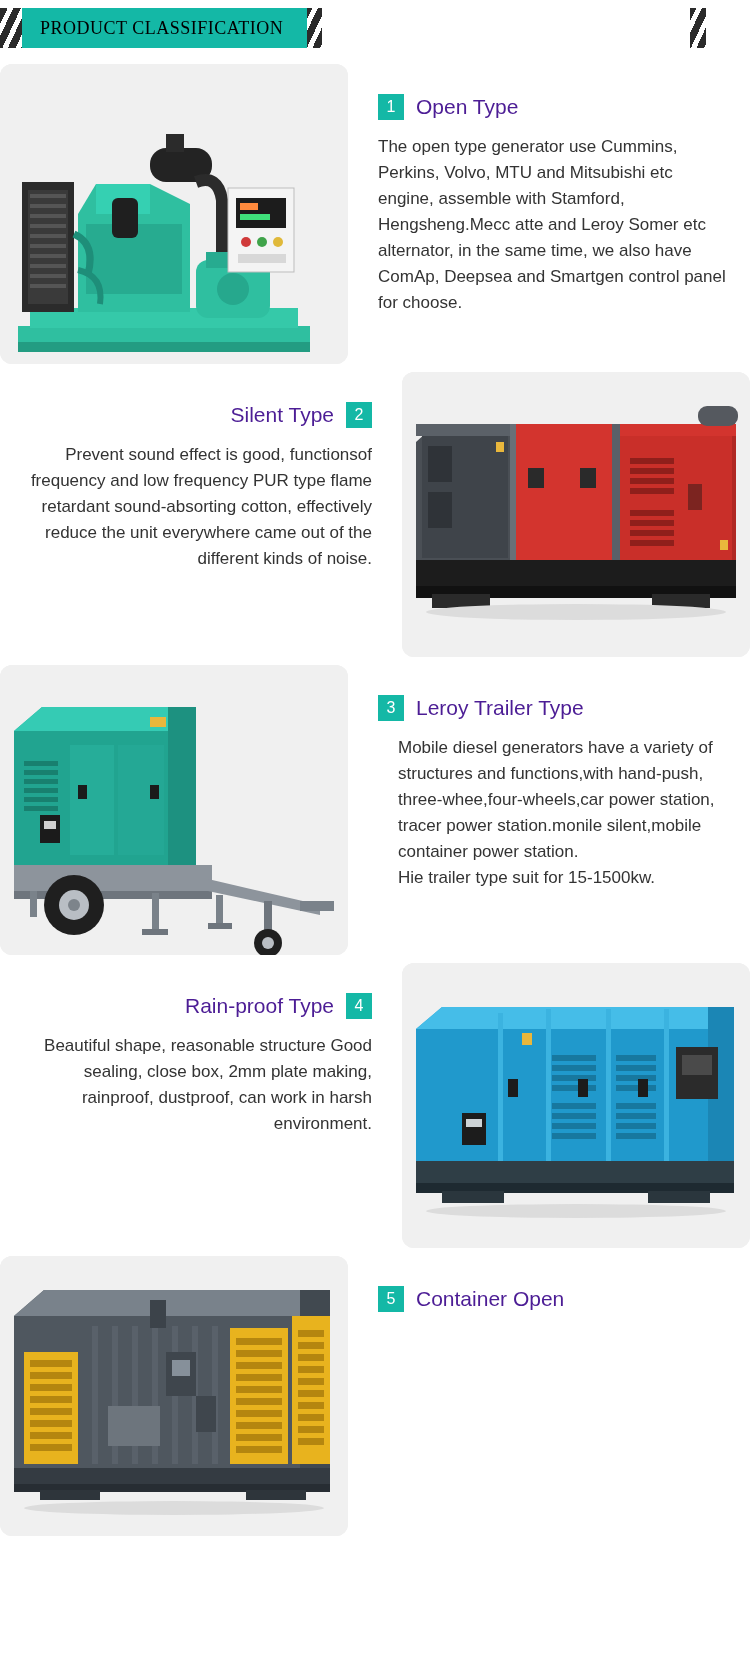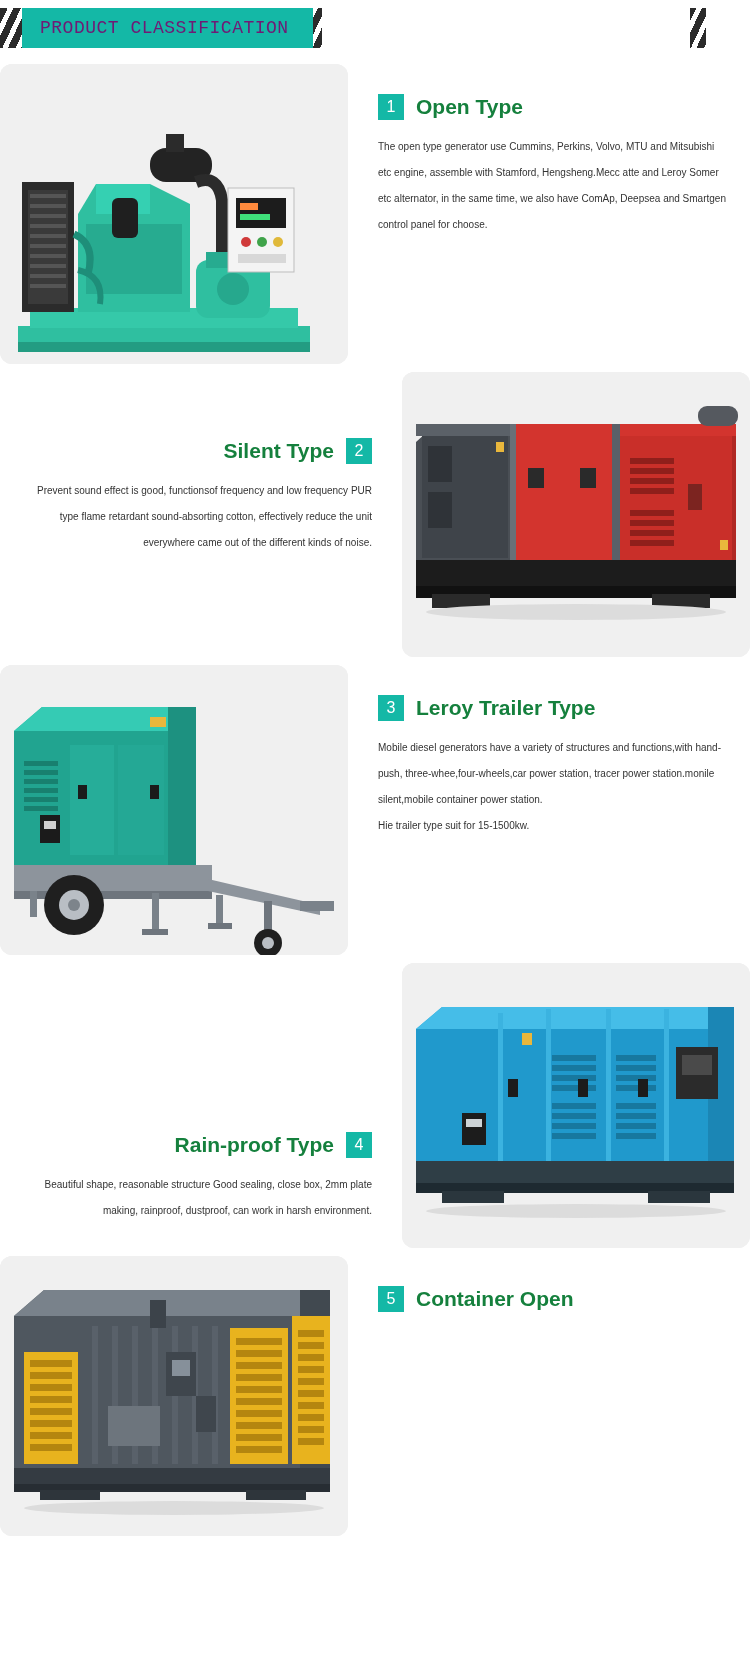--- a/index.html
+++ b/index.html
@@ -35,24 +35,24 @@
     position: absolute;
     left: 22px; top: 8px;
     height: 40px;
     background: #14b8a6;
     padding: 0 24px 0 18px;
     display: flex;
     align-items: center;
     z-index: 3;
   }
   .banner-teal span {
-    color: #701a75;
+    color: #000000;
     font-size: 18px;
     letter-spacing: .5px;
-    font-family: Liberation Mono, monospace;
+    font-family: Liberation Serif, serif;
   }
   .banner-mask-right {
     position: absolute;
     right: 0; top: 8px;
     width: 44px; height: 40px;
     background: #ffffff;
     z-index: 2;
   }
   .banner-mask-mid {
     position: absolute;
@@ -89,51 +89,51 @@
     justify-content: flex-start;
   }
   .row.img-right .text-col { padding: 30px 30px 24px 22px; text-align: right; }
 
   .title-line {
     display: flex;
     align-items: center;
     gap: 12px;
     margin-bottom: 14px;
   }
-  .row.img-right .title-line { justify-content: flex-end; margin-top: 36px; }
+  .row.img-right .title-line { justify-content: flex-end; }
 
   .num {
     width: 26px; height: 26px;
     background: #14b8a6;
     color: #fff;
     font-size: 16px;
     display: flex;
     align-items: center;
     justify-content: center;
     flex: none;
   }
   .sec-title {
     font-size: 21px;
-    font-weight: bold;
-    color: #15803d;
+    font-weight: normal;
+    color: #4c1d95;
   }
   .body-text {
-    font-size: 10px;
+    font-size: 17px;
     line-height: 26px;
     color: #333333;
   }
 
   
   .pic { position: absolute; inset: 0; }
 
   
   .row-1 { margin-top: 8px; }
   .row-2 { margin-top: 8px; }
   .row-3 { margin-top: 8px; }
-  .row-4 { margin-top: 8px; align-items: flex-end; }
+  .row-4 { margin-top: 8px; }
   .row-5 { margin-top: 8px; margin-bottom: 26px; }
 </style>
 </head>
 <body>
 
 <div id="page">
 
   <div class="banner">
     <div class="banner-stripes"></div>
     <div class="banner-mask-mid"></div>
@@ -311,21 +311,21 @@
         <rect x="216" y="230" width="7" height="30" fill="#7a828a"></rect>
         <rect x="208" y="258" width="24" height="6" fill="#6e757d"></rect>
         <rect x="30" y="226" width="7" height="26" fill="#7a828a"></rect>
       </svg>
     </div>
     <div class="text-col">
       <div class="title-line">
         <div class="num">3</div>
         <div class="sec-title">Leroy Trailer Type</div>
       </div>
-      <div class="body-text" style="white-space:pre-line;">Mobile diesel generators have a variety of structures and functions,with hand-push, three-whee,four-wheels,car power station, tracer power station.monile silent,mobile container power station.
+      <div class="body-text" style="white-space:pre-line;margin-left:20px;">Mobile diesel generators have a variety of structures and functions,with hand-push, three-whee,four-wheels,car power station, tracer power station.monile silent,mobile container power station.
 Hie trailer type suit for 15-1500kw.</div>
     </div>
   </div>
 
   <div class="row img-right row-4">
     <div class="panel" style="min-height:285px;">
       <svg class="pic" viewBox="0 0 348 285" preserveAspectRatio="xMidYMid meet">
         <rect width="348" height="285" fill="#f0f0f0"></rect>
 
         <path d="M14 198 L14 66 L40 44 L332 44 L332 198 Z" fill="#2aa8d8"></path>

